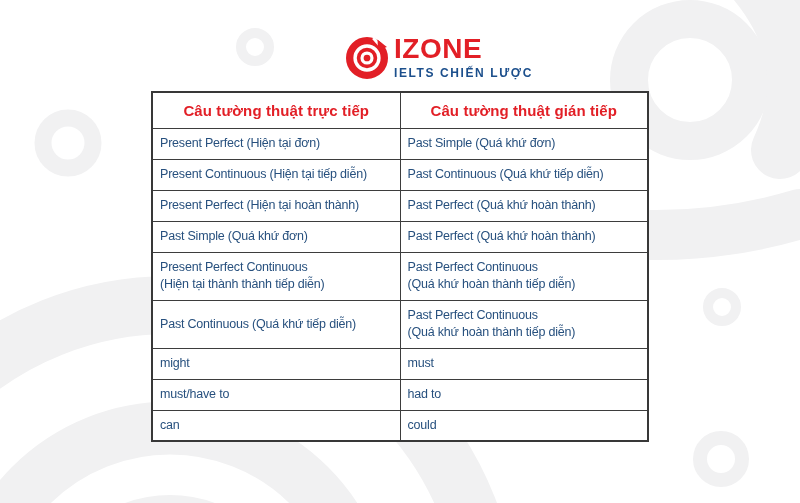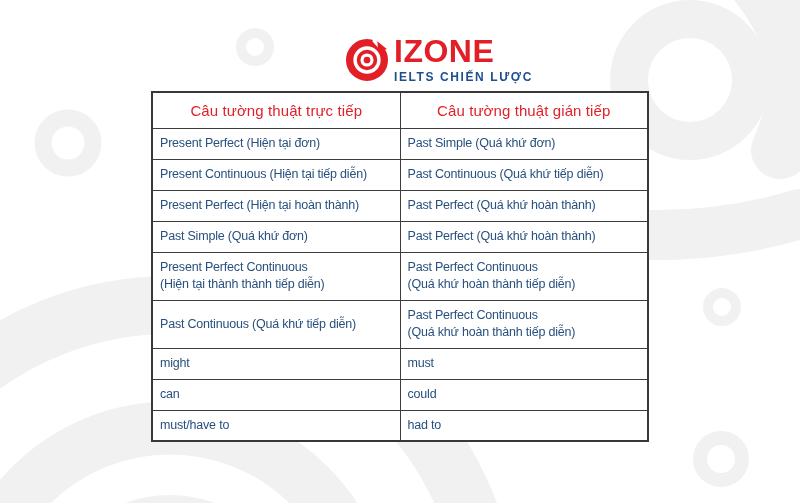--- a/index.html
+++ b/index.html
@@ -16,21 +16,21 @@
     pointer-events: none;
   }
   
   .logo {
     position: absolute; left: 346px; top: 35px;
     display: flex; align-items: center; gap: 6px;
   }
   .logo-icon { width: 42px; height: 42px; display: block; }
   .logo-text { display: flex; flex-direction: column; justify-content: center; }
   .brand {
-    color: #e21f26; font-weight: bold; font-size: 32px; line-height: 1;
+    color: #e21f26; font-weight: bold; font-size: 28px; line-height: 1;
     letter-spacing: 0.5px;
   }
   .tagline {
     color: #1c4f8c; font-weight: bold; font-size: 12px;
     letter-spacing: 1.6px; margin-top: 3px; white-space: nowrap;
   }
   
   table.conv {
     position: absolute; left: 151px; top: 91px;
     width: 496px; table-layout: fixed;
@@ -38,21 +38,21 @@
     background: #ffffff;
     border: 2px solid #383838;
   }
   table.conv col { width: 248px; }
   table.conv th, table.conv td {
     border: 1.5px solid #3d3d3d;
     overflow: hidden;
   }
   table.conv th {
     height: 36px;
-    color: #e21f26; font-weight: normal; font-size: 15px;
+    color: #e21f26; font-weight: bold; font-size: 15px;
     text-align: center; vertical-align: middle;
     letter-spacing: 0.1px;
   }
   table.conv td {
     height: 31px;
     color: #27507e; font-size: 12.5px; letter-spacing: -0.2px;
     padding: 0 7px; vertical-align: middle;
     white-space: pre; line-height: 1.35;
   }
   tr.tall td { height: 48px; }
@@ -126,21 +126,21 @@
     <tr class="tall">
       <td>Past Continuous (Quá khứ tiếp diễn)</td>
       <td>Past Perfect Continuous
 (Quá khứ hoàn thành tiếp diễn)</td>
     </tr>
     <tr>
       <td>might</td>
       <td>must</td>
     </tr>
     <tr>
+      <td>must/have to</td>
+      <td>had to</td>
+    </tr>
+    <tr>
       <td>can</td>
       <td>could</td>
-    </tr>
-    <tr>
-      <td>must/have to</td>
-      <td>had to</td>
     </tr>
   </tbody>
 </table>
 
 </body></html>

